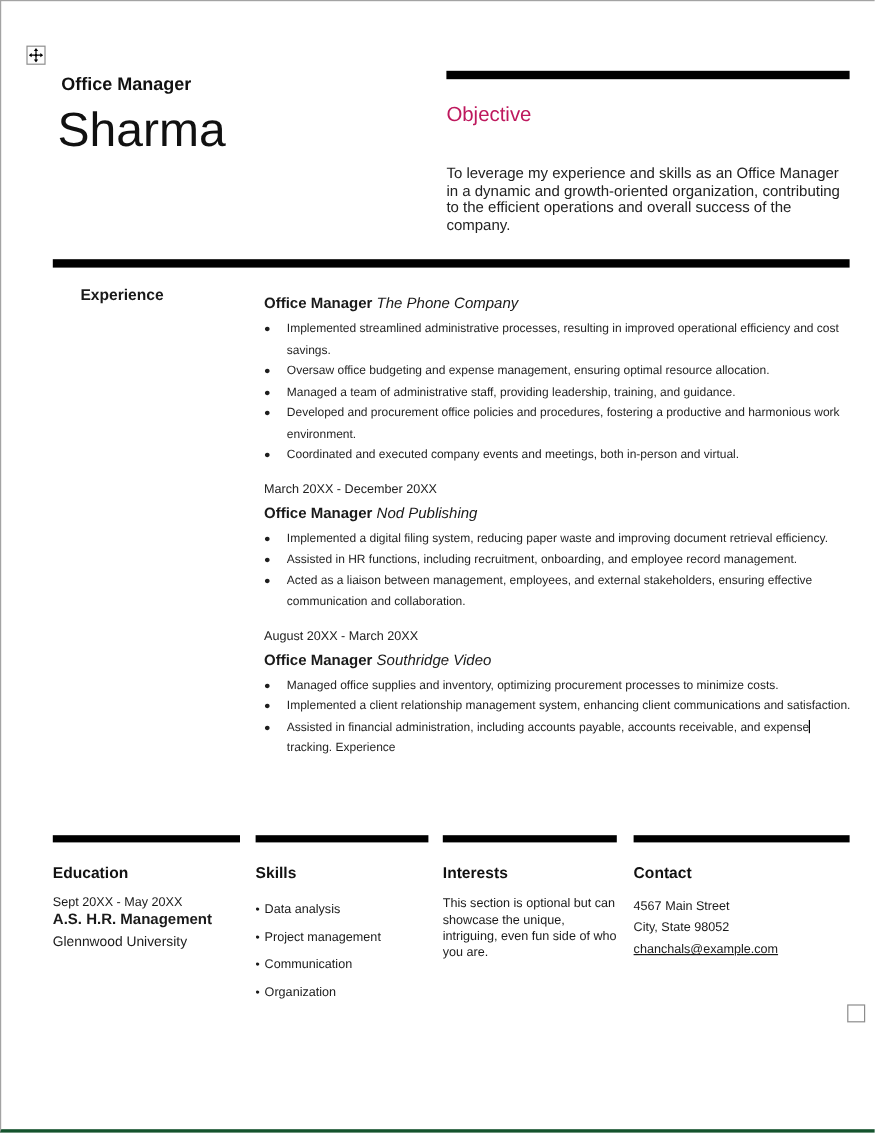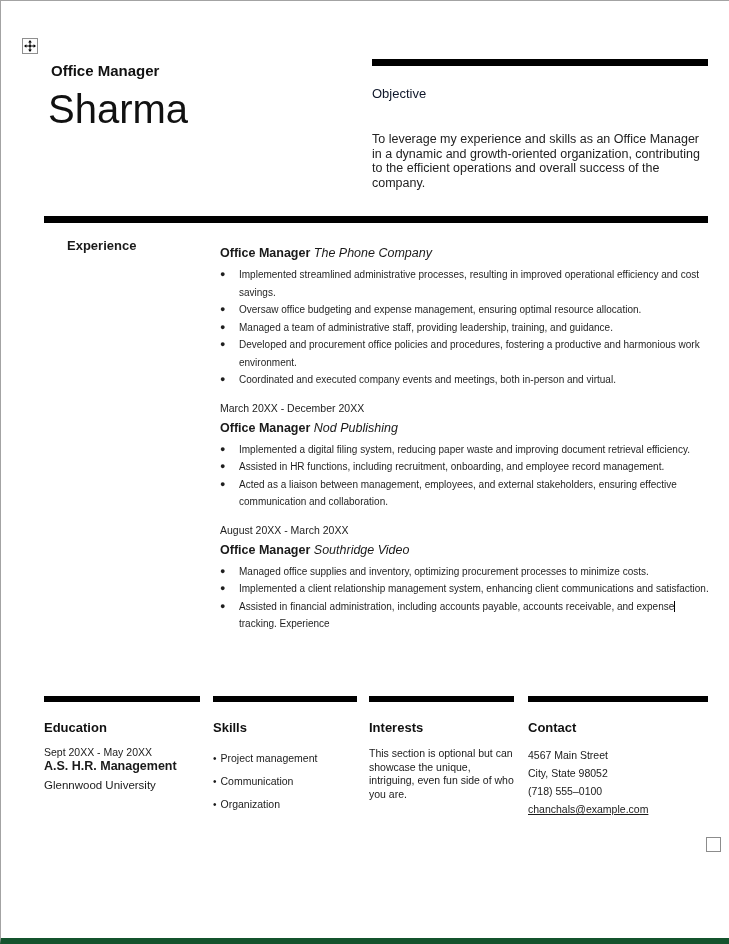--- a/index.html
+++ b/index.html
@@ -4,41 +4,41 @@
 <style>
   * { margin:0; padding:0; box-sizing:border-box; }
   html,body { background:#ffffff; }
   body { font-family:"Liberation Sans", sans-serif; color:#1a1a1a; }
   .page {
     position:relative;
     width:729px; height:944px;
     background:#ffffff;
     border-left:1px solid #a3a3a3;
     border-top:1px solid #a3a3a3;
-    border-bottom:6px solid #14532d;
+    border-bottom:3px solid #14532d;
     overflow:hidden;
   }
   .bar { background:#000000; }
 
   
   .move-handle {
     position:absolute; left:21px; top:37px;
     width:16px; height:16px;
     border:1px solid #8f8f8f; background:#fdfdfd;
     display:flex; align-items:center; justify-content:center;
     cursor:move;
   }
 
   
   .role-label { position:absolute; left:50px; top:61px; font-size:15px; font-weight:bold; color:#111; }
   .name { position:absolute; left:47px; top:86px; font-size:40px; line-height:45px; font-weight:400; color:#111; letter-spacing:0; }
 
   .objective-block { position:absolute; left:371px; top:58px; width:336px; }
   .objective-bar { width:336px; height:7px; }
-  .objective-heading { margin-top:20px; font-size:13px; color:#0f172a; }
+  .objective-heading { margin-top:20px; font-size:17px; color:#be185d; }
   .objective-text { margin-top:31px; font-size:12.5px; line-height:14.6px; color:#222; }
 
   
   .exp-bar { position:absolute; left:43px; top:215px; width:664px; height:7px; }
   .exp-heading { position:absolute; left:50px; top:237px; font-size:13px; font-weight:bold;padding-left:16px; }
   .exp-content { position:absolute; left:219px; top:239px; width:489px; }
   .job { margin-bottom:13px; }
   .job-date { font-size:10.5px; line-height:13px; color:#222; }
   .job-titleline { margin-top:6px; font-size:12.5px; line-height:15px; }
   .job-title { font-weight:bold; }
@@ -188,38 +188,38 @@
     <div class="fheading">Education</div>
     <div class="edu-dates">Sept 20XX - May 20XX</div>
     <div class="edu-degree">A.S. H.R. Management</div>
     <div class="edu-school">Glennwood University</div>
   </div>
 
   <div class="fcol fcol-2">
     <div class="bar fbar"></div>
     <div class="fheading">Skills</div>
     <ul class="skills-list">
+      <li><span class="sblt">•</span><span>Data analysis</span></li>
       <li><span class="sblt">•</span><span>Project management</span></li>
       <li><span class="sblt">•</span><span>Communication</span></li>
       <li><span class="sblt">•</span><span>Organization</span></li>
     </ul>
   </div>
 
   <div class="fcol fcol-3">
     <div class="bar fbar"></div>
     <div class="fheading">Interests</div>
     <div class="interests-text">This section is optional but can showcase the unique, intriguing, even fun side of who you are.</div>
   </div>
 
   <div class="fcol fcol-4">
     <div class="bar fbar"></div>
     <div class="fheading">Contact</div>
     <div class="contact-lines">
       <div class="cline">4567 Main Street</div>
       <div class="cline">City, State 98052</div>
-      <div class="cline">(718) 555–0100</div>
       <div class="cline"><span class="email-link">chanchals@example.com</span></div>
     </div>
   </div>
 
   <div class="resize-handle"></div>
 
 </div>
 
 </body></html>

